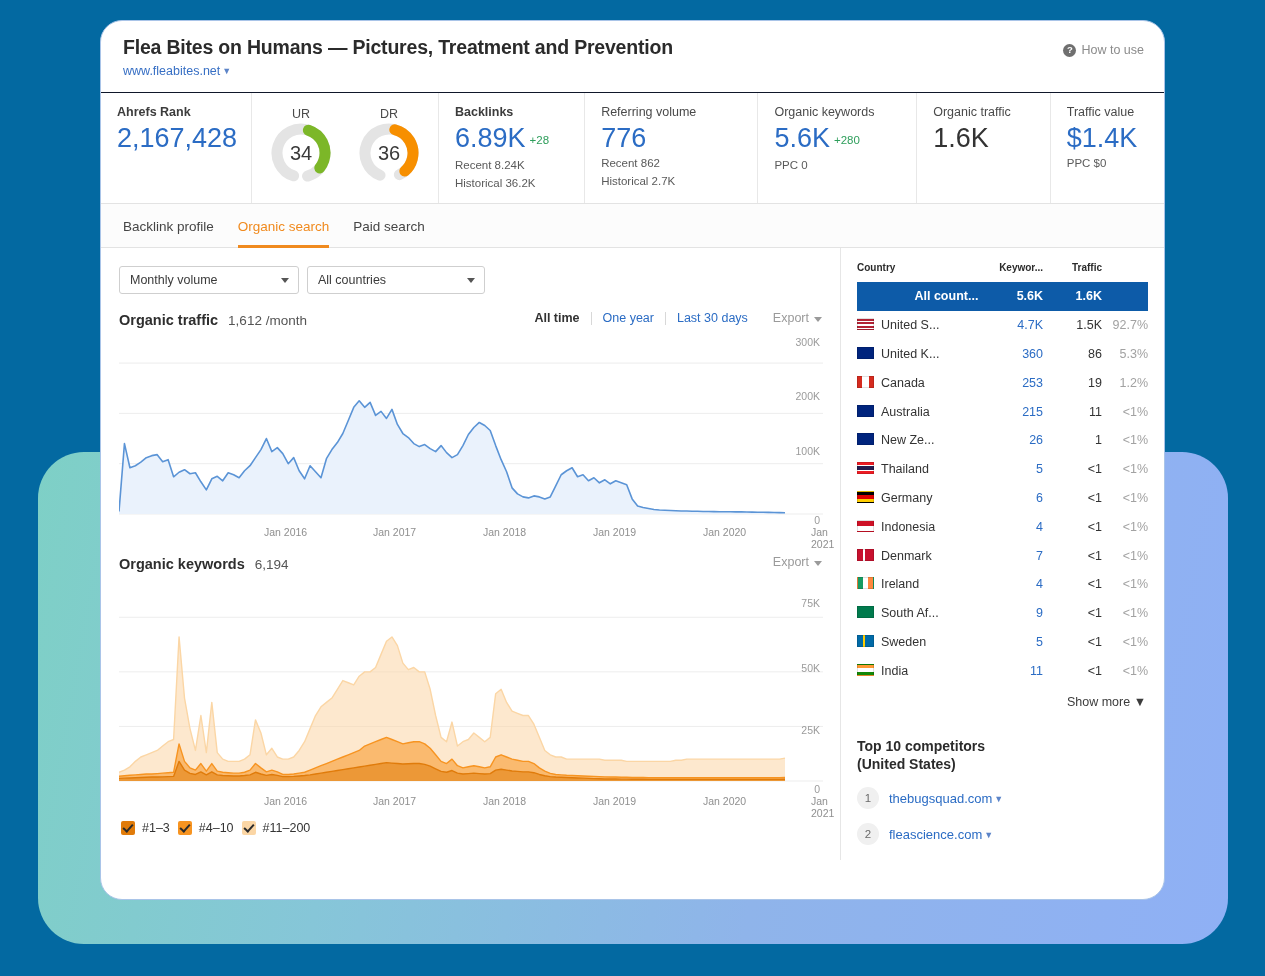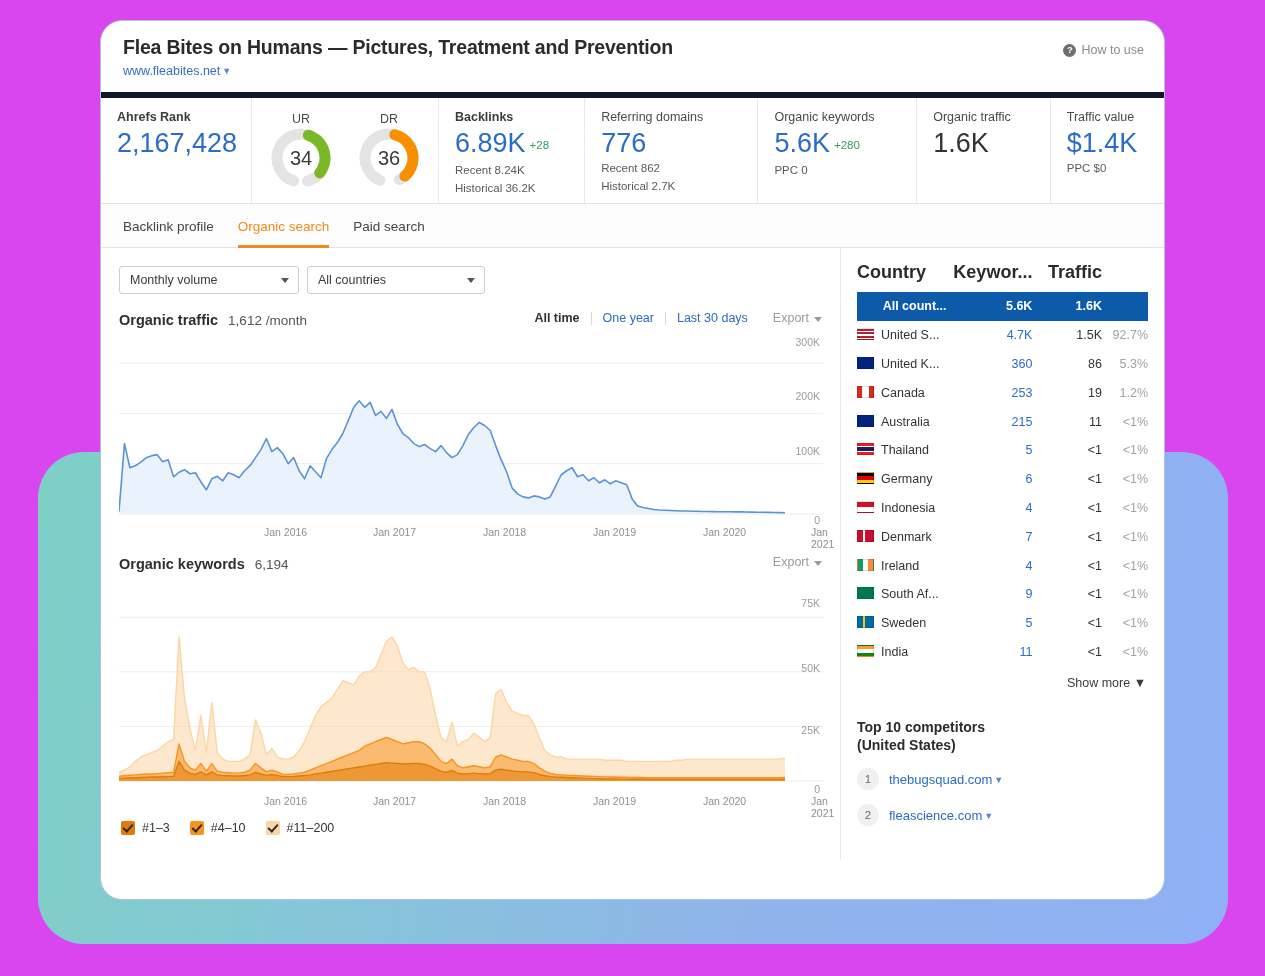--- a/index.html
+++ b/index.html
@@ -2,21 +2,21 @@
 <html><head>
 <meta charset="utf-8">
 <style>
   * { box-sizing: border-box; margin: 0; padding: 0; }
   html, body {
     width: 1265px; height: 976px;
     font-family: "Liberation Sans", sans-serif;
     background: #ffffff;
     overflow: hidden;
   }
-  #stage { position: relative; width: 1265px; height: 976px; background: #d946ef; }
+  #stage { position: relative; width: 1265px; height: 976px; background: #0369a1; }
 
   
   .backdrop {
     position: absolute;
     left: 38px; top: 452px;
     width: 1190px; height: 492px;
     border-radius: 46px;
     background: linear-gradient(100deg, #7ed0c6 0%, #86c6d8 28%, #8fb4ea 62%, #8fb0f5 100%);
   }
 
@@ -46,21 +46,21 @@
   }
   .howto .qmark {
     width: 13px; height: 13px; border-radius: 50%;
     background: #6f6f6f; color: #fff; font-size: 9.5px; font-weight: bold;
     display: inline-flex; align-items: center; justify-content: center;
     line-height: 1;
   }
 
   
   .metrics {
-    display: flex; border-top: 6px solid #0f172a; border-bottom: 1px solid #e3e3e3;
+    display: flex; border-top: 1px solid #0f172a; border-bottom: 1px solid #e3e3e3;
     height: 112px; margin-top: 8px;
   }
   .metric { padding: 12px 14px 0 16px; border-right: 1px solid #e8e8e8; }
   .metric:last-child { border-right: none; }
   .m-label { font-size: 12.5px; color: #3c3c3c; font-weight: bold; white-space: nowrap; }
   .m-label.thin { font-weight: normal; color: #4a4a4a; }
   .m-value { font-size: 27px; color: #2b6cc4; margin-top: 4px; line-height: 30px; font-weight: 400; }
   .m-value.dark { color: #333; }
   .m-delta { font-size: 11.5px; color: #2e9e5b; margin-left: 4px; vertical-align: 3px; }
   .m-sub { font-size: 11.5px; color: #5a5a5a; line-height: 16px; margin-top: 2px; }
@@ -140,35 +140,35 @@
   .ylab {
     position: absolute; right: 20px; font-size: 10.5px; color: #9b9b9b; text-align: right;
   }
   .xaxis {
     display: flex; font-size: 10.5px; color: #8f8f8f; padding: 4px 18px 0 18px;
     position: relative;
   }
   .xtick { position: absolute; }
 
   
-  .legend { display: flex; gap: 20px; padding: 12px 0 0 20px; align-items: center; }
+  .legend { display: flex; gap: 8px; padding: 12px 0 0 20px; align-items: center; }
   .lg { display: flex; align-items: center; gap: 7px; font-size: 12.5px; color: #333; cursor: pointer; }
   .cbx {
     width: 14px; height: 14px; border-radius: 2px; position: relative;
     display: inline-block;
   }
   .cbx::after {
     content: ""; position: absolute; left: 4px; top: 1px; width: 4px; height: 8px;
     border: solid #2b2b2b; border-width: 0 2px 2px 0; transform: rotate(42deg);
   }
 
   
   .ctbl { width: 100%; border-collapse: collapse; }
   .ctbl th {
-    font-size: 18px; color: #2b2b2b; font-weight: bold; text-align: right;
+    font-size: 10px; color: #2b2b2b; font-weight: bold; text-align: right;
     padding: 0 0 9px 0;
   }
   .ctbl th.c-country { text-align: left; }
   .ctbl td { font-size: 12.5px; padding: 4px 0; height: 28.8px; }
   .ctbl td.c-country { text-align: left; color: #333; white-space: nowrap; }
   .ctbl td.c-kw { text-align: right; color: #2b6cc4; }
   .ctbl td.c-tr { text-align: right; color: #333; padding-left: 10px; }
   .ctbl td.c-pc { text-align: right; color: #a2a2a2; padding-left: 10px; width: 46px; }
   tr.sel-row { background: #0d5ba8; }
   tr.sel-row td { color: #fff !important; font-weight: bold; }
@@ -243,21 +243,21 @@
       </div>
 
       <div class="metric backlinks">
         <div class="m-label">Backlinks</div>
         <div class="m-value"><span>6.89K</span><span class="m-delta">+28</span></div>
         <div class="m-sub">Recent 8.24K</div>
         <div class="m-sub">Historical 36.2K</div>
       </div>
 
       <div class="metric refdomains">
-        <div class="m-label thin">Referring domains</div>
+        <div class="m-label thin">Referring volume</div>
         <div class="m-value">776</div>
         <div class="m-sub">Recent 862</div>
         <div class="m-sub">Historical 2.7K</div>
       </div>
 
       <div class="metric orgkw">
         <div class="m-label thin">Organic keywords</div>
         <div class="m-value"><span>5.6K</span><span class="m-delta">+280</span></div>
         <div class="m-sub">PPC 0</div>
       </div>
@@ -417,20 +417,26 @@
                 <td class="c-tr">19</td>
                 <td class="c-pc">1.2%</td>
               </tr>
               <tr>
                 <td class="c-country"><span class="flag" style="background: linear-gradient(rgb(0, 36, 125), rgb(0, 36, 125));"></span>Australia</td>
                 <td class="c-kw">215</td>
                 <td class="c-tr">11</td>
                 <td class="c-pc">&lt;1%</td>
               </tr>
               <tr>
+                <td class="c-country"><span class="flag" style="background: linear-gradient(rgb(0, 36, 125), rgb(0, 36, 125));"></span>New Ze...</td>
+                <td class="c-kw">26</td>
+                <td class="c-tr">1</td>
+                <td class="c-pc">&lt;1%</td>
+              </tr>
+              <tr>
                 <td class="c-country"><span class="flag" style="background: linear-gradient(rgb(237, 28, 36) 0px, rgb(237, 28, 36) 20%, rgb(255, 255, 255) 20%, rgb(255, 255, 255) 33%, rgb(36, 29, 79) 33%, rgb(36, 29, 79) 67%, rgb(255, 255, 255) 67%, rgb(255, 255, 255) 80%, rgb(237, 28, 36) 80%);"></span>Thailand</td>
                 <td class="c-kw">5</td>
                 <td class="c-tr">&lt;1</td>
                 <td class="c-pc">&lt;1%</td>
               </tr>
               <tr>
                 <td class="c-country"><span class="flag" style="background: linear-gradient(rgb(0, 0, 0) 0px, rgb(0, 0, 0) 33%, rgb(221, 0, 0) 33%, rgb(221, 0, 0) 67%, rgb(255, 206, 0) 67%);"></span>Germany</td>
                 <td class="c-kw">6</td>
                 <td class="c-tr">&lt;1</td>
                 <td class="c-pc">&lt;1%</td>

